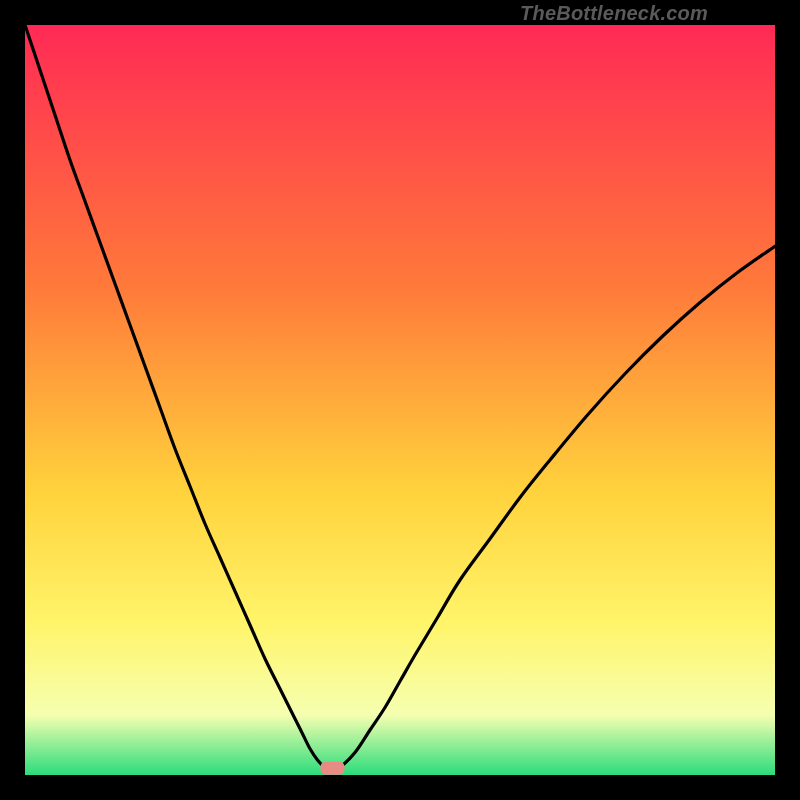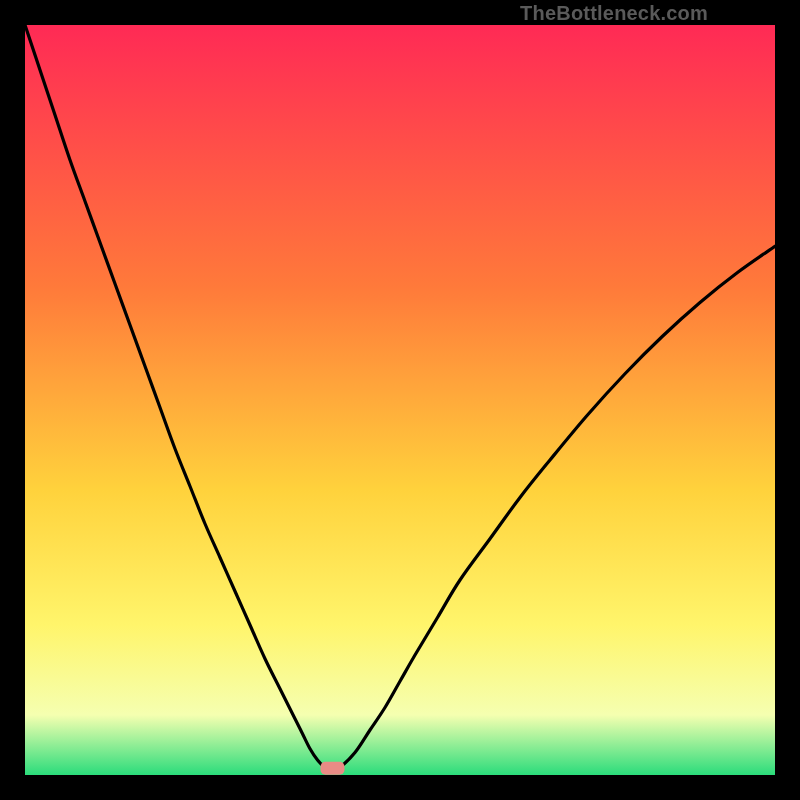--- a/index.html
+++ b/index.html
@@ -9,20 +9,21 @@
     height: 800px;
     overflow: hidden;
     background: #000;
     font-family: Arial, Helvetica, sans-serif;
   }
   .frame {
     position: relative;
     width: 716px;
     height: 800px;
     background: #000;
+    font-style: italic;
   }
   .watermark {
     position: absolute;
     top: 2px;
     right: 8px;
     color: #5a5a5a;
     font-size: 20px;
     font-weight: 600;
     letter-spacing: 0.2px;
     z-index: 5;

